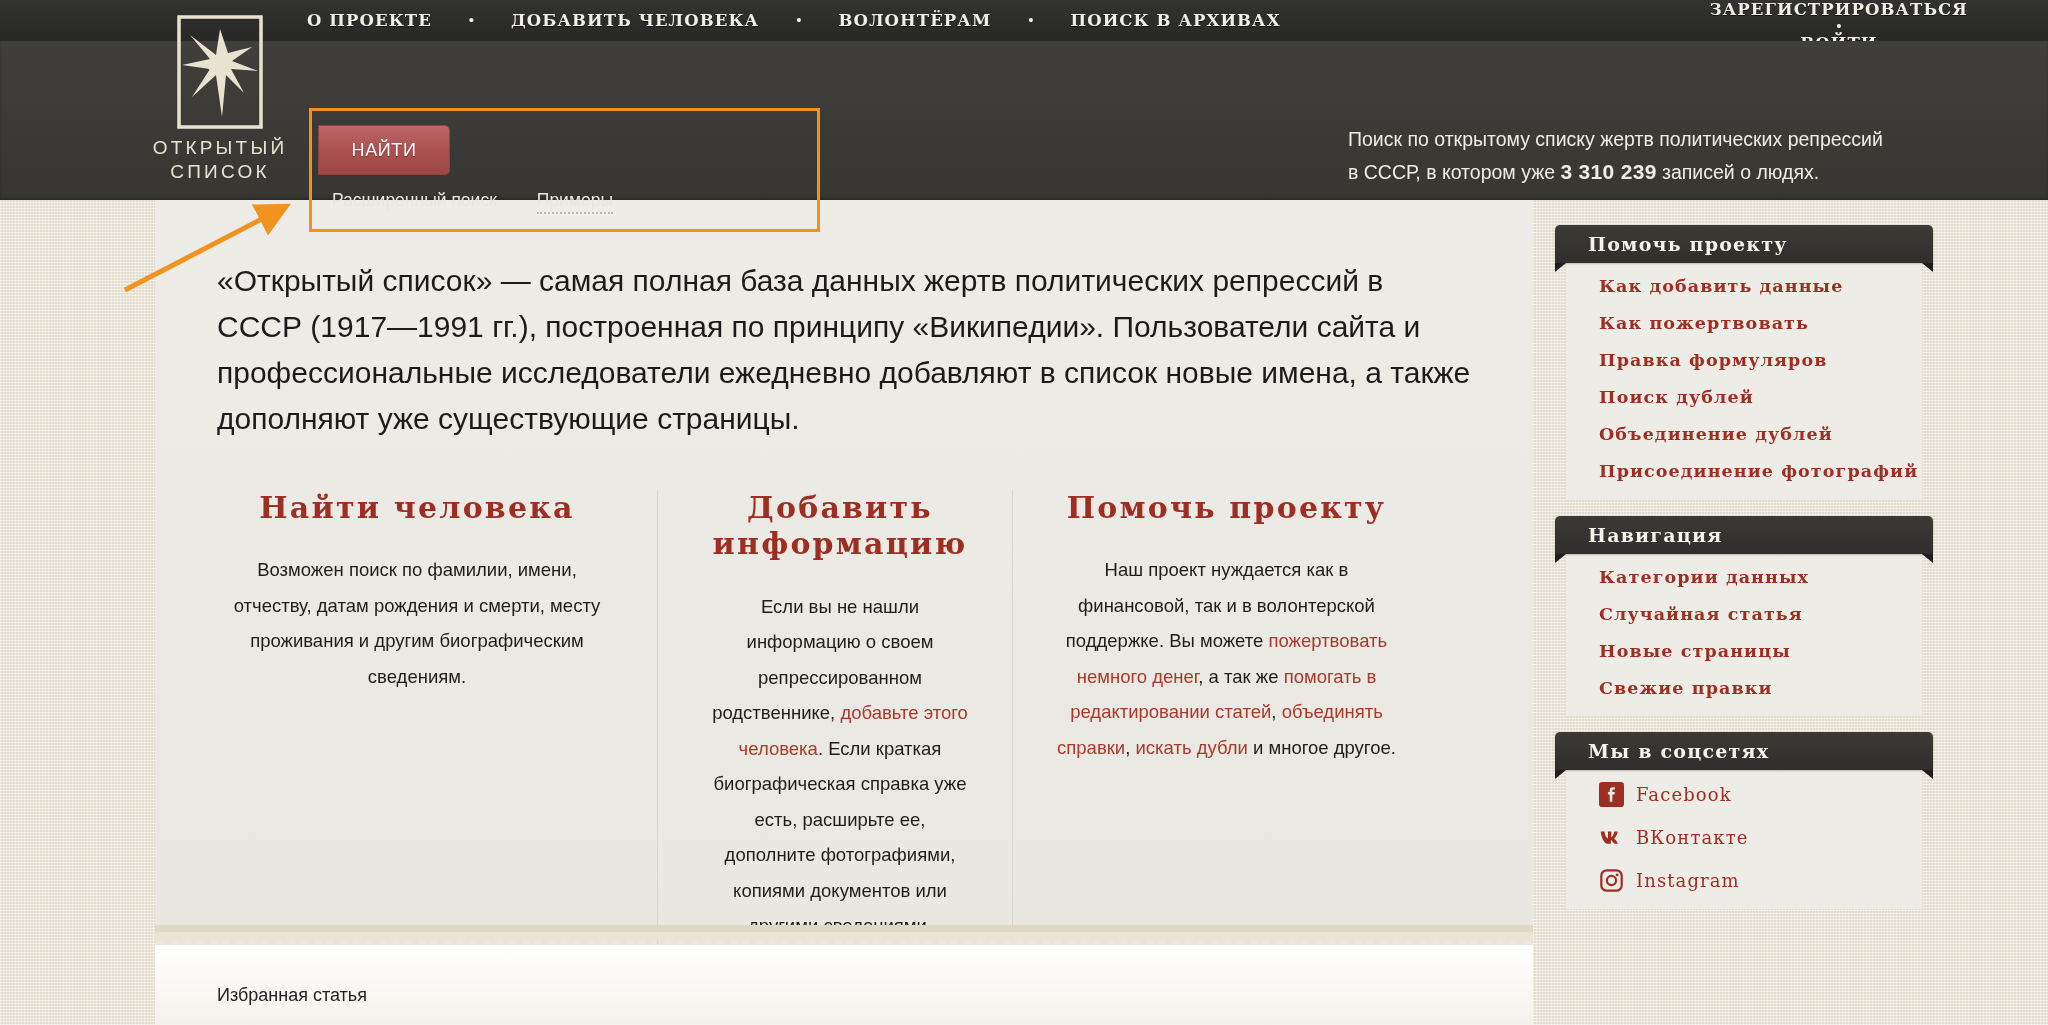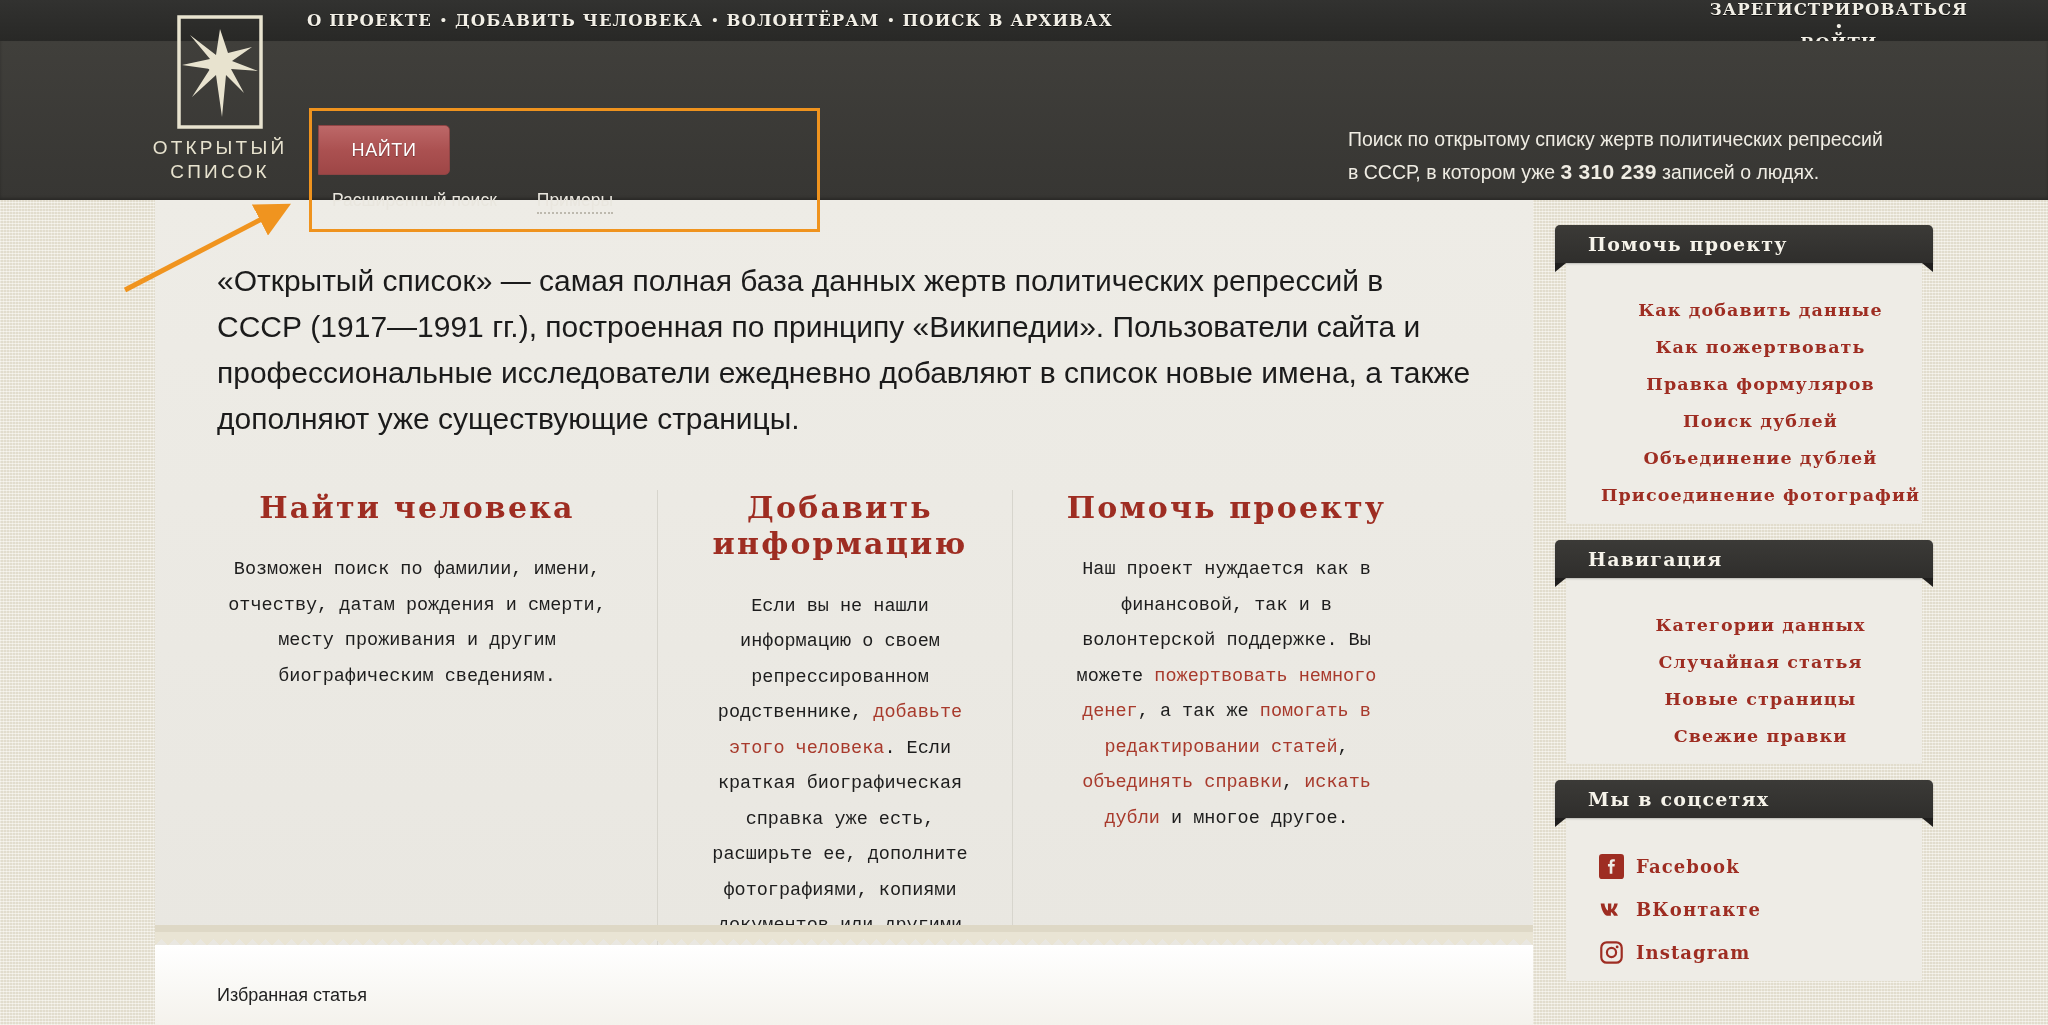--- a/index.html
+++ b/index.html
@@ -24,21 +24,21 @@
     position: absolute;
     left: 0; top: 0;
     width: 2048px; height: 41px;
     background: #2c2c2c;
     background-image: linear-gradient(180deg, #323230 0%, #282826 100%);
   }
   .topnav-left {
     position: absolute;
     left: 307px; top: 0;
     height: 41px;
-    display: flex; align-items: center;
+    display: flex; align-items: center; gap: 28px;
   }
   .topnav-right {
     position: absolute;
     right: 80px; top: 0;
     height: 41px;
     display: flex; align-items: center; flex-direction: column;
   }
   .navlink {
     color: #f2efe6;
     font-family: "DejaVu Serif", serif;
@@ -204,21 +204,21 @@
   .col h2 {
     font-family: "DejaVu Serif", serif;
     font-weight: 700;
     font-size: 30px;
     letter-spacing: 2.2px;
     color: #9e2d22;
     line-height: 1.22;
     margin-bottom: 26px;
   }
   .col p {
-    font-family: Liberation Mono, monospace;
+    font-family: Liberation Sans, sans-serif;
     font-size: 18.5px;
     line-height: 1.92;
     color: #1d1d1d;
   }
   .col p a { color: #a83a2c; text-decoration: none; }
 
   
   .zigzag {
     position: absolute;
     left: 155px; top: 932px;
@@ -279,25 +279,24 @@
     position: absolute;
     bottom: -9px;
     width: 0; height: 0;
     z-index: 1;
   }
   .ribbon-l { left: 0;  border-top: 9px solid #1f1e1d; border-right: 11px solid transparent; }
   .ribbon-r { right: 0; border-top: 9px solid #1f1e1d; border-left: 11px solid transparent; }
 
   .widget-body {
     background: #eeece6;
-    padding: 36px 0 16px 33px;
+    padding: 12px 0 16px 33px;
     margin: 0 11px;
     position: relative;
     z-index: 2;
-    text-align: center;
   }
   .widget-body a {
     display: block;
     color: #9e2d22;
     font-family: "DejaVu Serif", serif;
     font-weight: 700;
     font-size: 17.5px;
     letter-spacing: 1.1px;
     line-height: 1.32;
     text-decoration: none;
@@ -308,21 +307,21 @@
   .social a {
     display: flex;
     align-items: center;
     gap: 12px;
     margin-bottom: 18px;
   }
   .social-icon { width: 25px; height: 25px; flex: none; }
   .social-label {
     color: #9e2d22;
     font-family: "DejaVu Serif", serif;
-    font-weight: 700;
+    font-weight: 400;
     font-size: 18px;
     letter-spacing: 1.1px;
   }
   .sb-gap { height: 16px; }
 </style>
 </head>
 <body>
 
 <div class="topnav">
   <div class="topnav-left">

